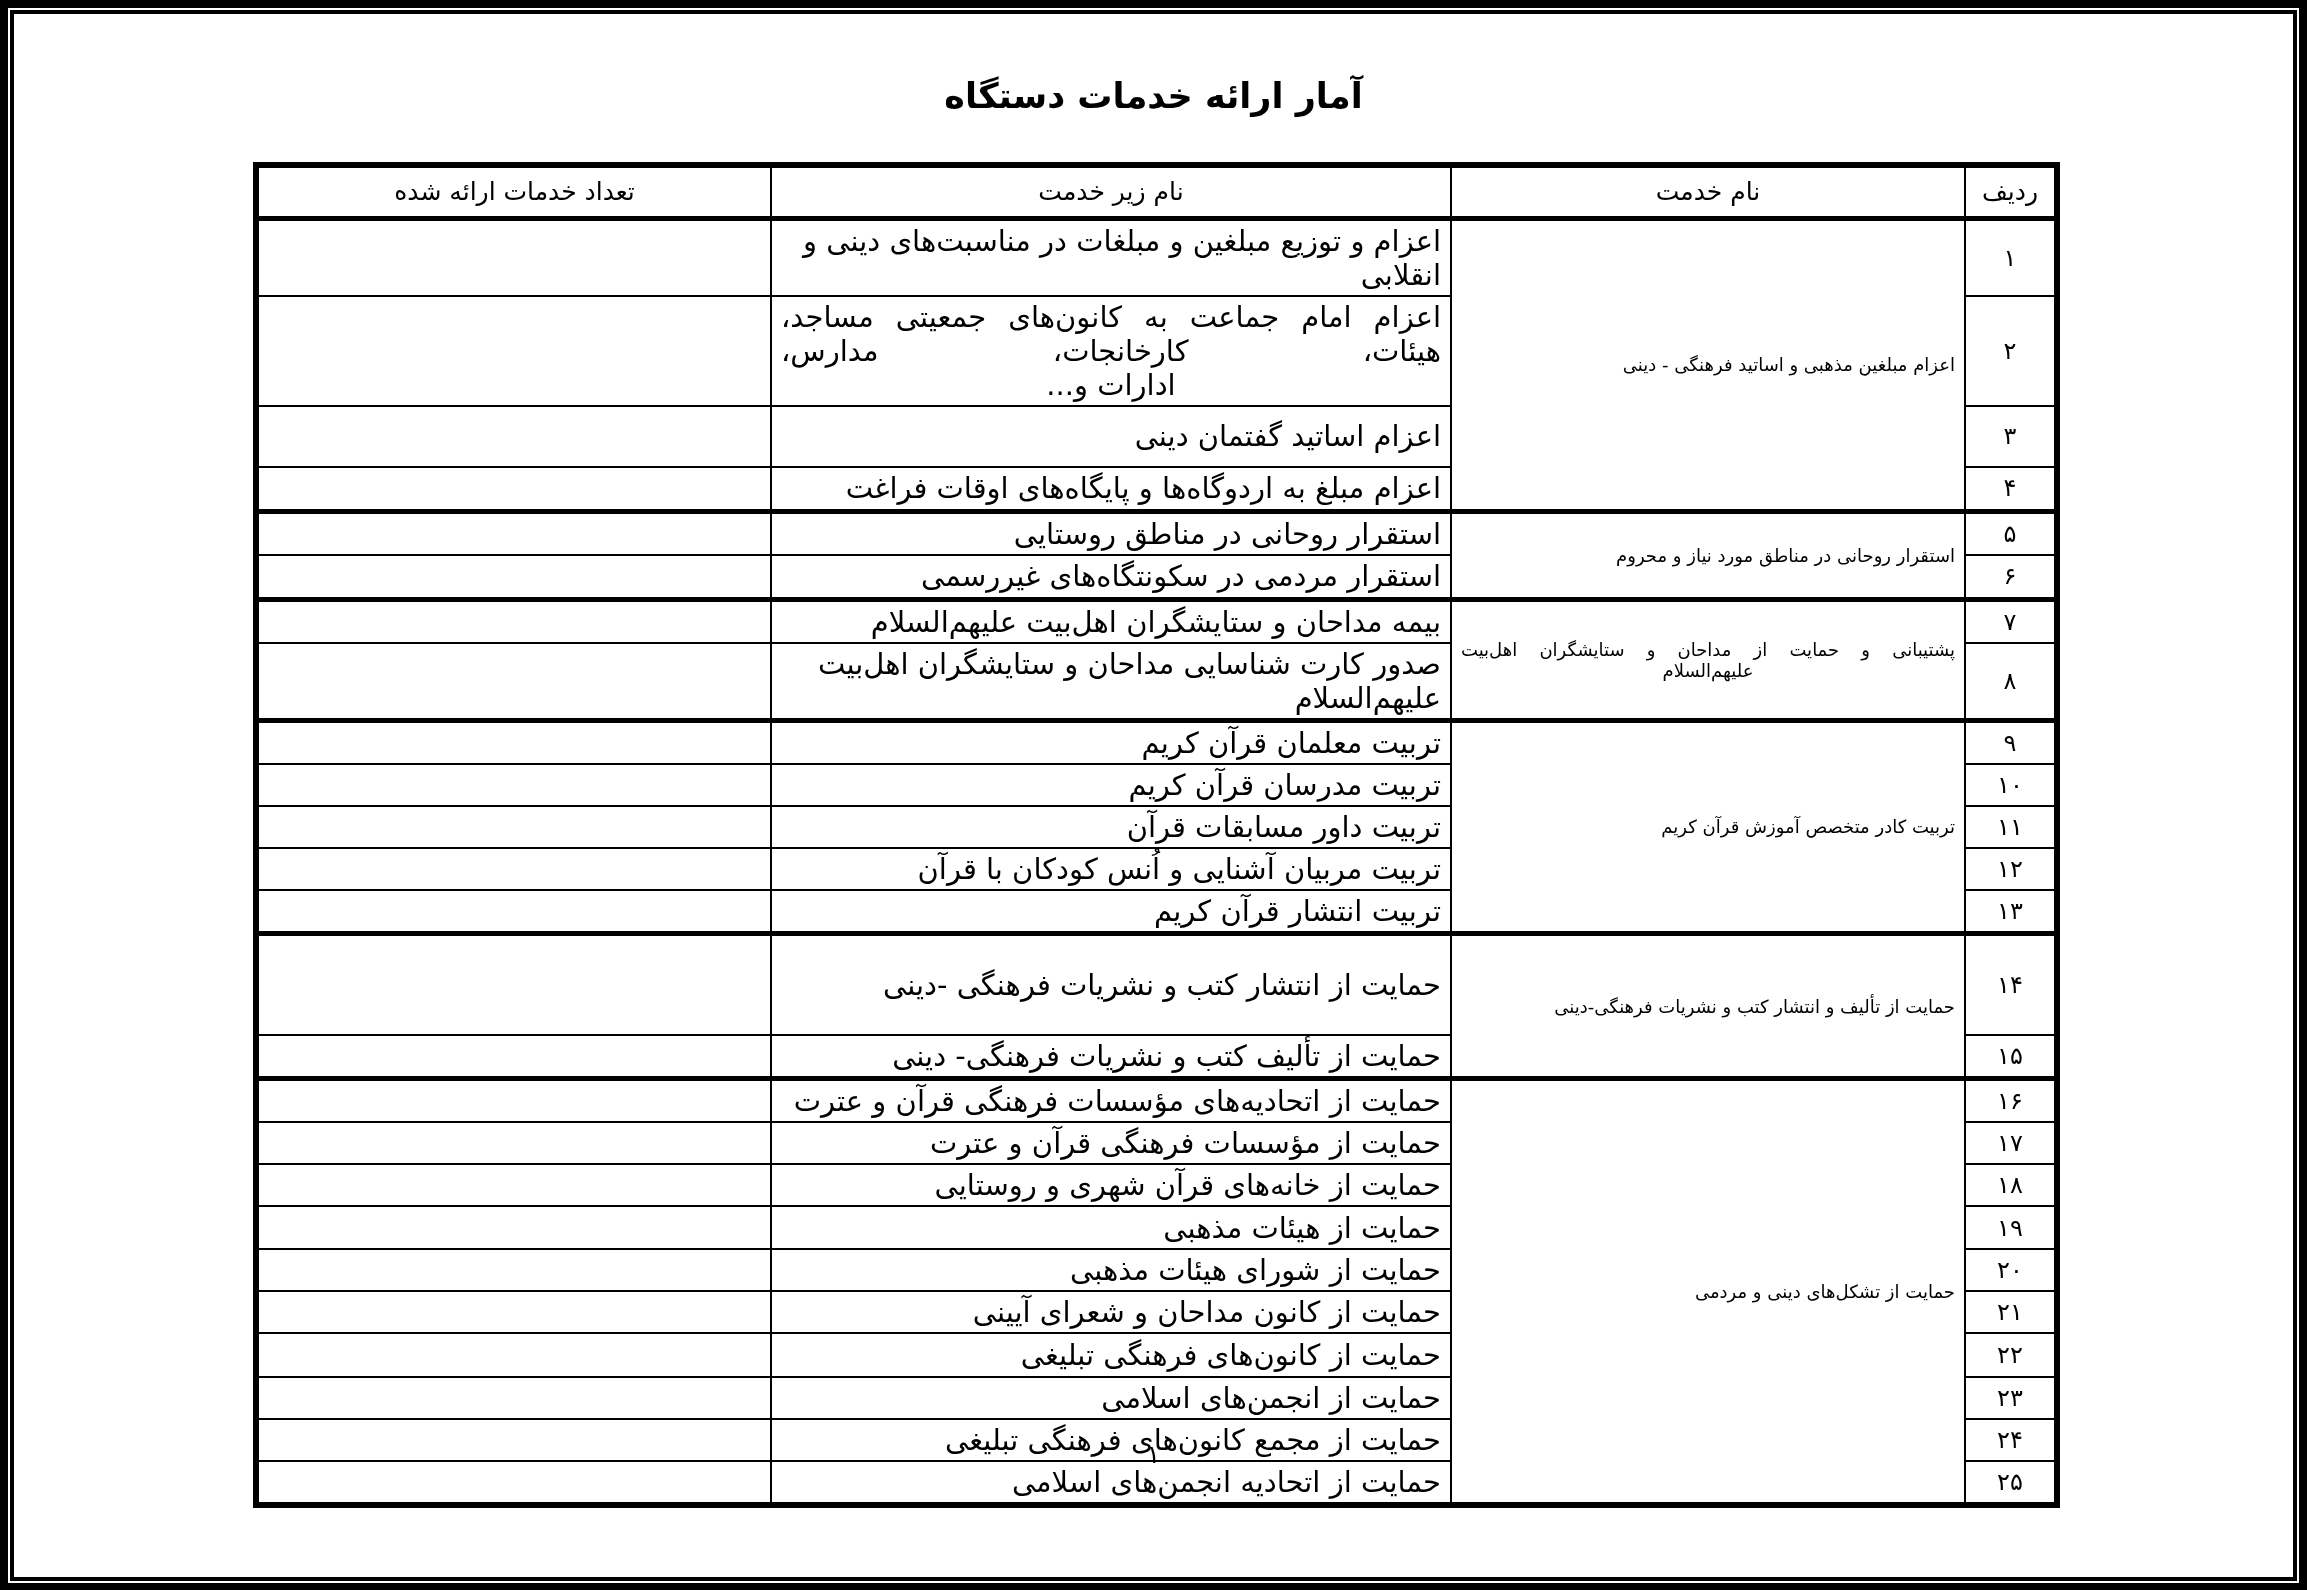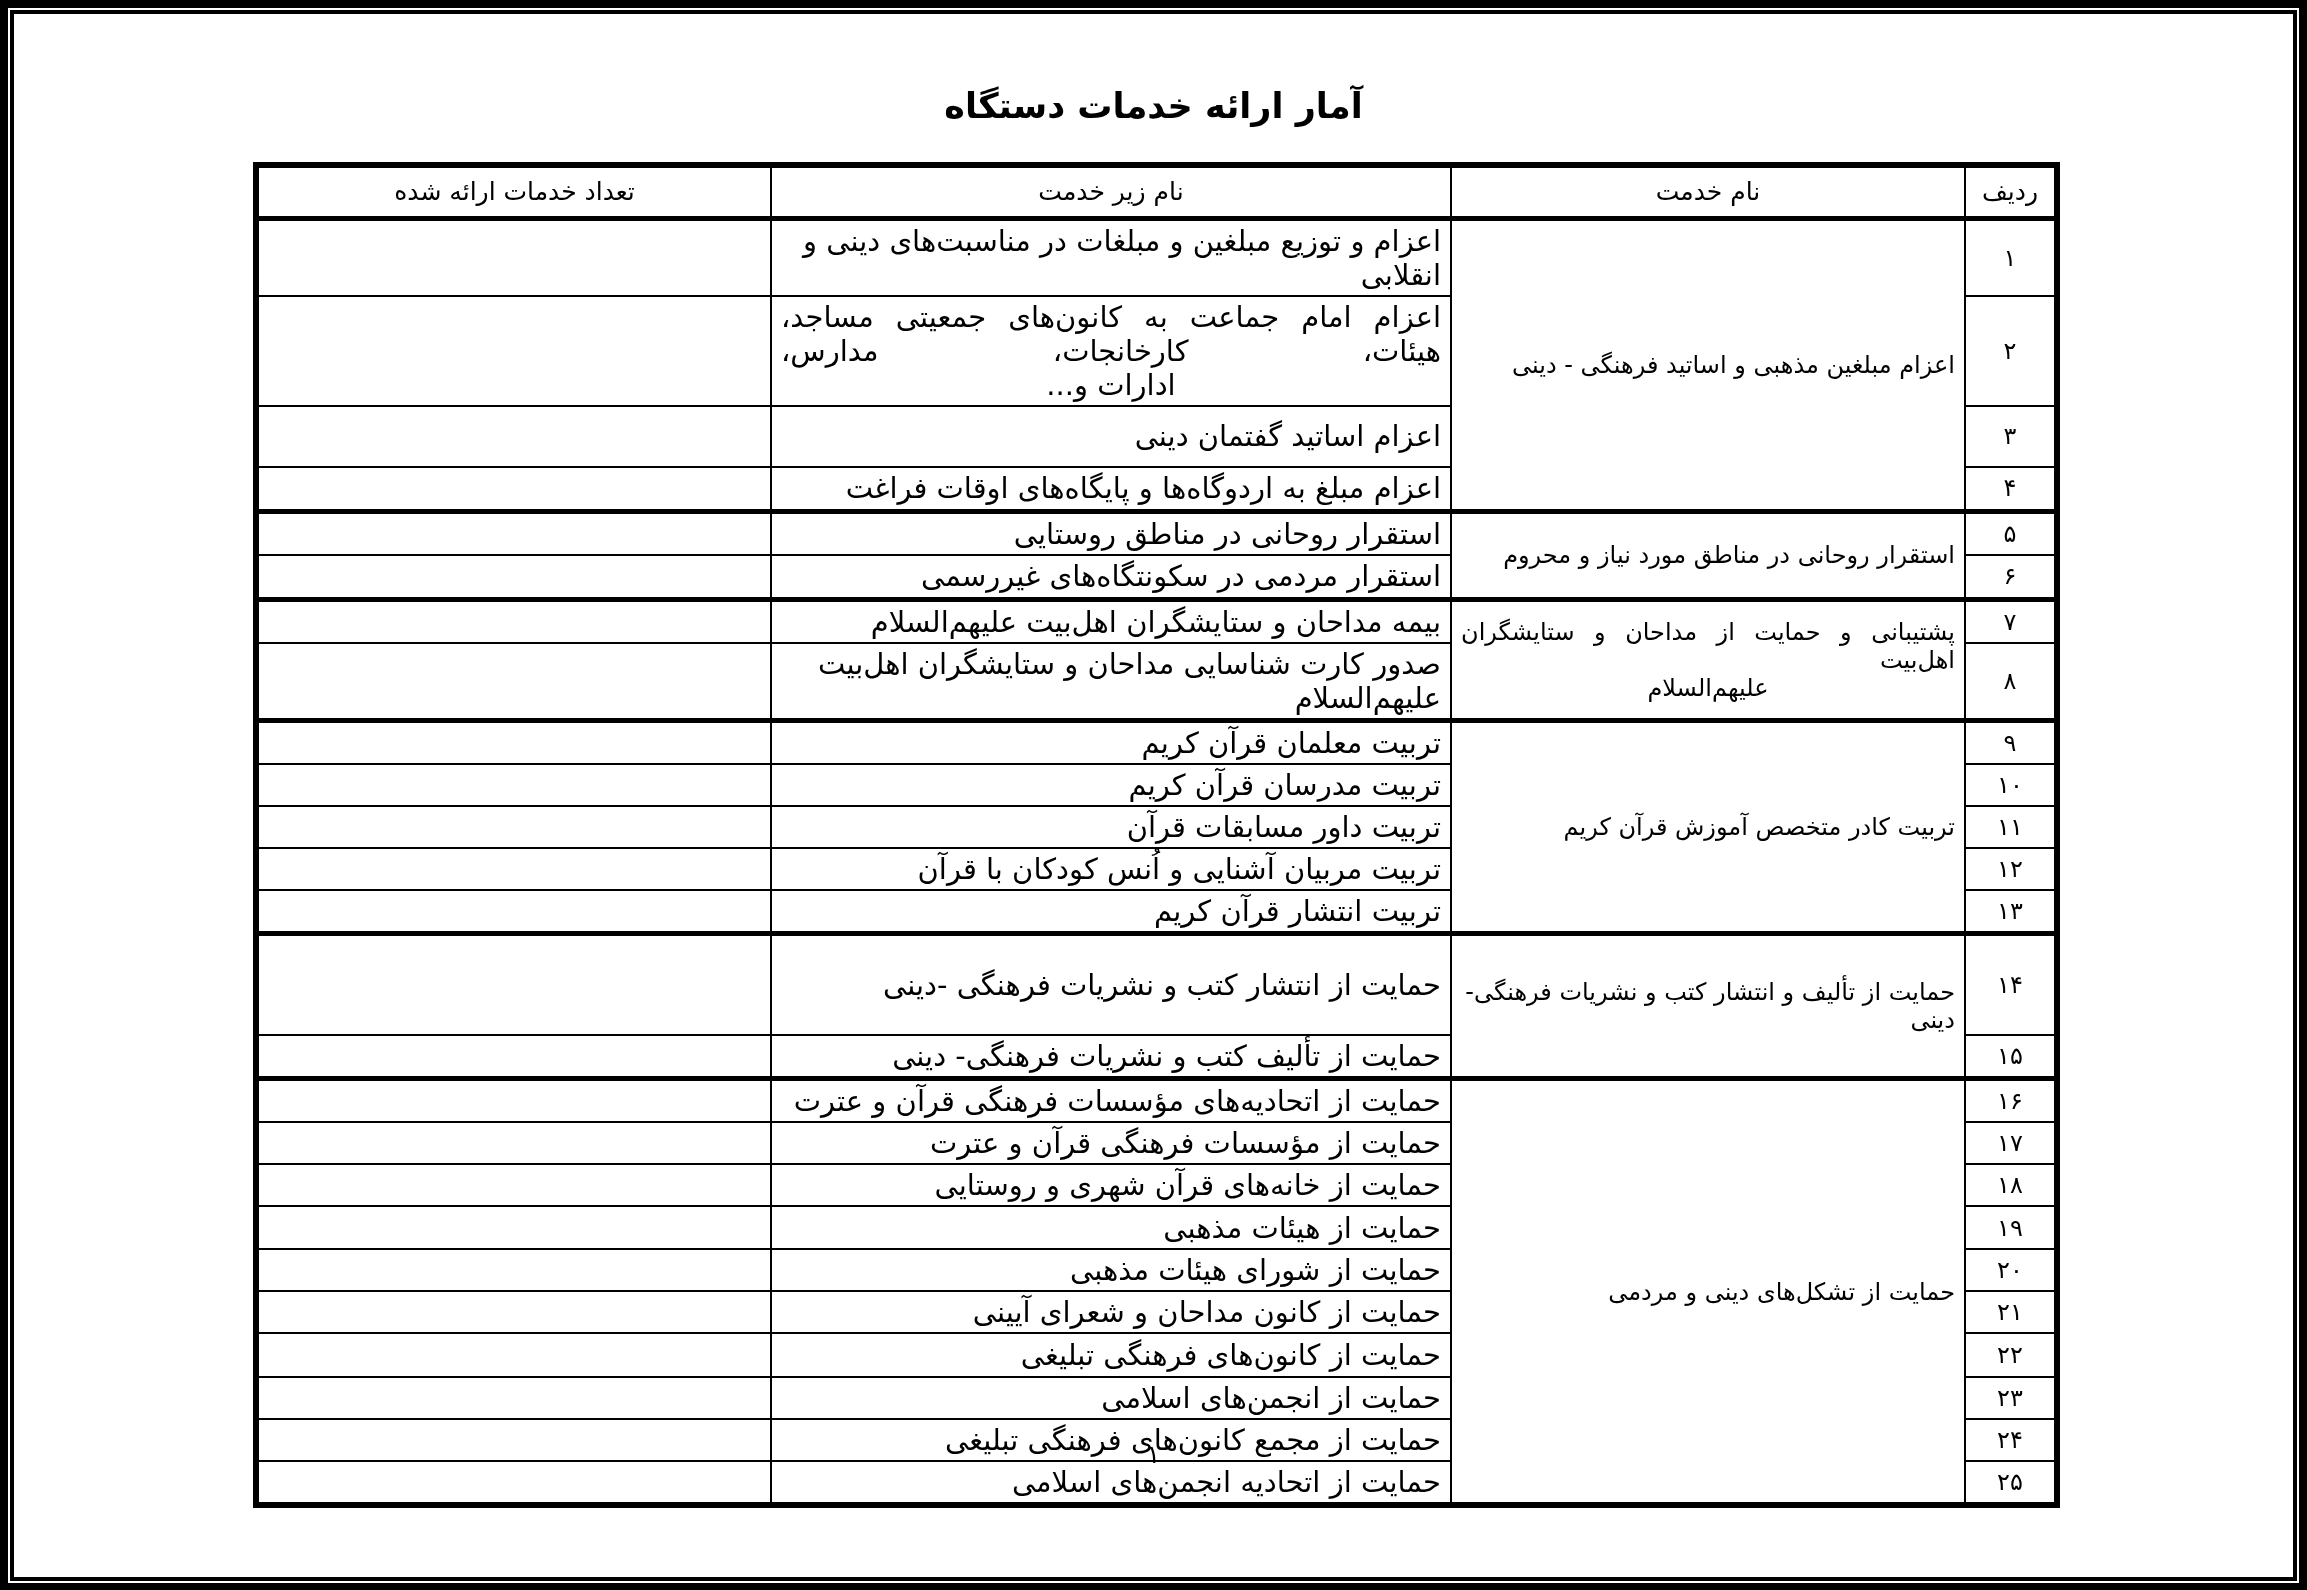--- a/index.html
+++ b/index.html
@@ -13,21 +13,21 @@
   .page {
     position: absolute; inset: 8.2px;
     background: #fff;
   }
   .frame {
     position: absolute; inset: 1.5px;
     border: 4.4px solid #000;
   }
   .doc-title {
     position: absolute;
-    top: 86px; left: 0; right: 0;
+    top: 76px; left: 0; right: 0;
     text-align: center;
     font-size: 35px;
     font-weight: bold;
     direction: rtl;
   }
   table.stats {
     position: absolute;
     top: 162px; left: 253px;
     width: 1801px;
     direction: rtl;
@@ -52,21 +52,21 @@
   th.col-sub, td.cell-sub { border-right-width: 6px; margin-left: 19px; }
   
   tr.gstart > th, tr.gstart > td { border-top-width: 5.2px; }
   td.cell-num {
     text-align: center;
     font-size: 24px;
     padding: 0 3px;
   }
   td.cell-service {
     text-align: right;
-    font-size: 24px;
+    font-size: 18px;
   }
   td.cell-sub {
     text-align: right;
     font-size: 29px;
   }
   td.cell-count { font-size: 21.5px; }
   .line-justify {
     display: block;
     text-align: justify;
     text-align-last: justify;

